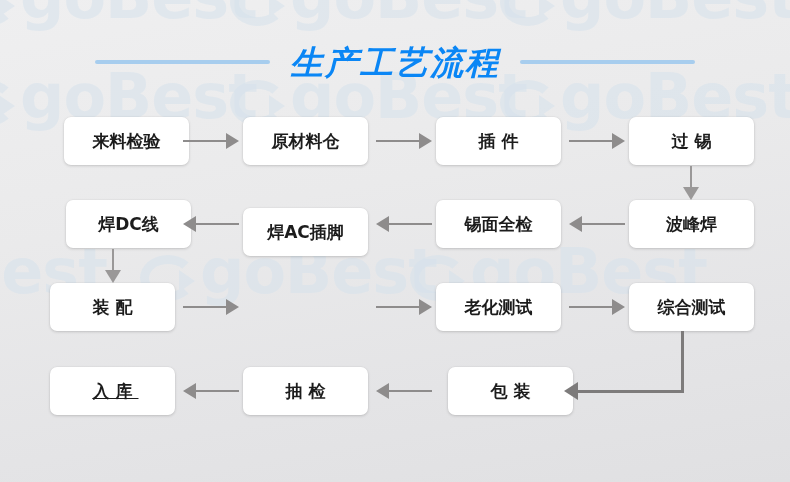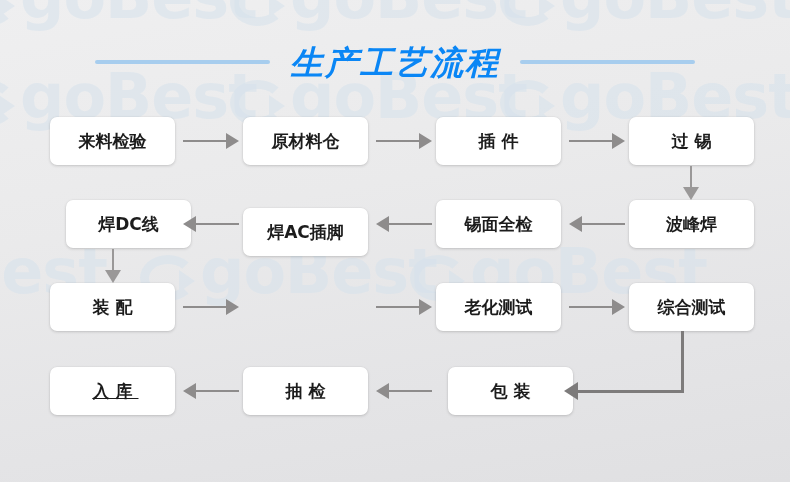--- a/index.html
+++ b/index.html
@@ -192,21 +192,21 @@
     <div class="wm" style="left:230px; top:-40px;"><span class="wm-mark"></span><span>goBest</span></div>
     <div class="wm" style="left:500px; top:-40px;"><span class="wm-mark"></span><span>goBest</span></div>
   </div>
 
   <div class="title-row">
     <div class="title-line"></div>
     <div class="title-text">生产工艺流程</div>
     <div class="title-line"></div>
   </div>
 
-  <div class="box" style="left:50px;  top:117px;text-align:right;">来料检验</div>
+  <div class="box" style="left:64px;  top:117px;text-align:right;">来料检验</div>
   <div class="arrow-h right" style="left:183px; top:133px; width:56px;">
       <span class="shaft"></span>
       <span class="head"></span>
     </div>
   <div class="box" style="left:243px; top:117px;font-family:Liberation Serif, serif;">原材料仓</div>
   <div class="arrow-h right" style="left:376px; top:133px; width:56px;">
       <span class="shaft"></span>
       <span class="head"></span>
     </div>
   <div class="box sp" style="left:436px; top:117px;">插件</div>

